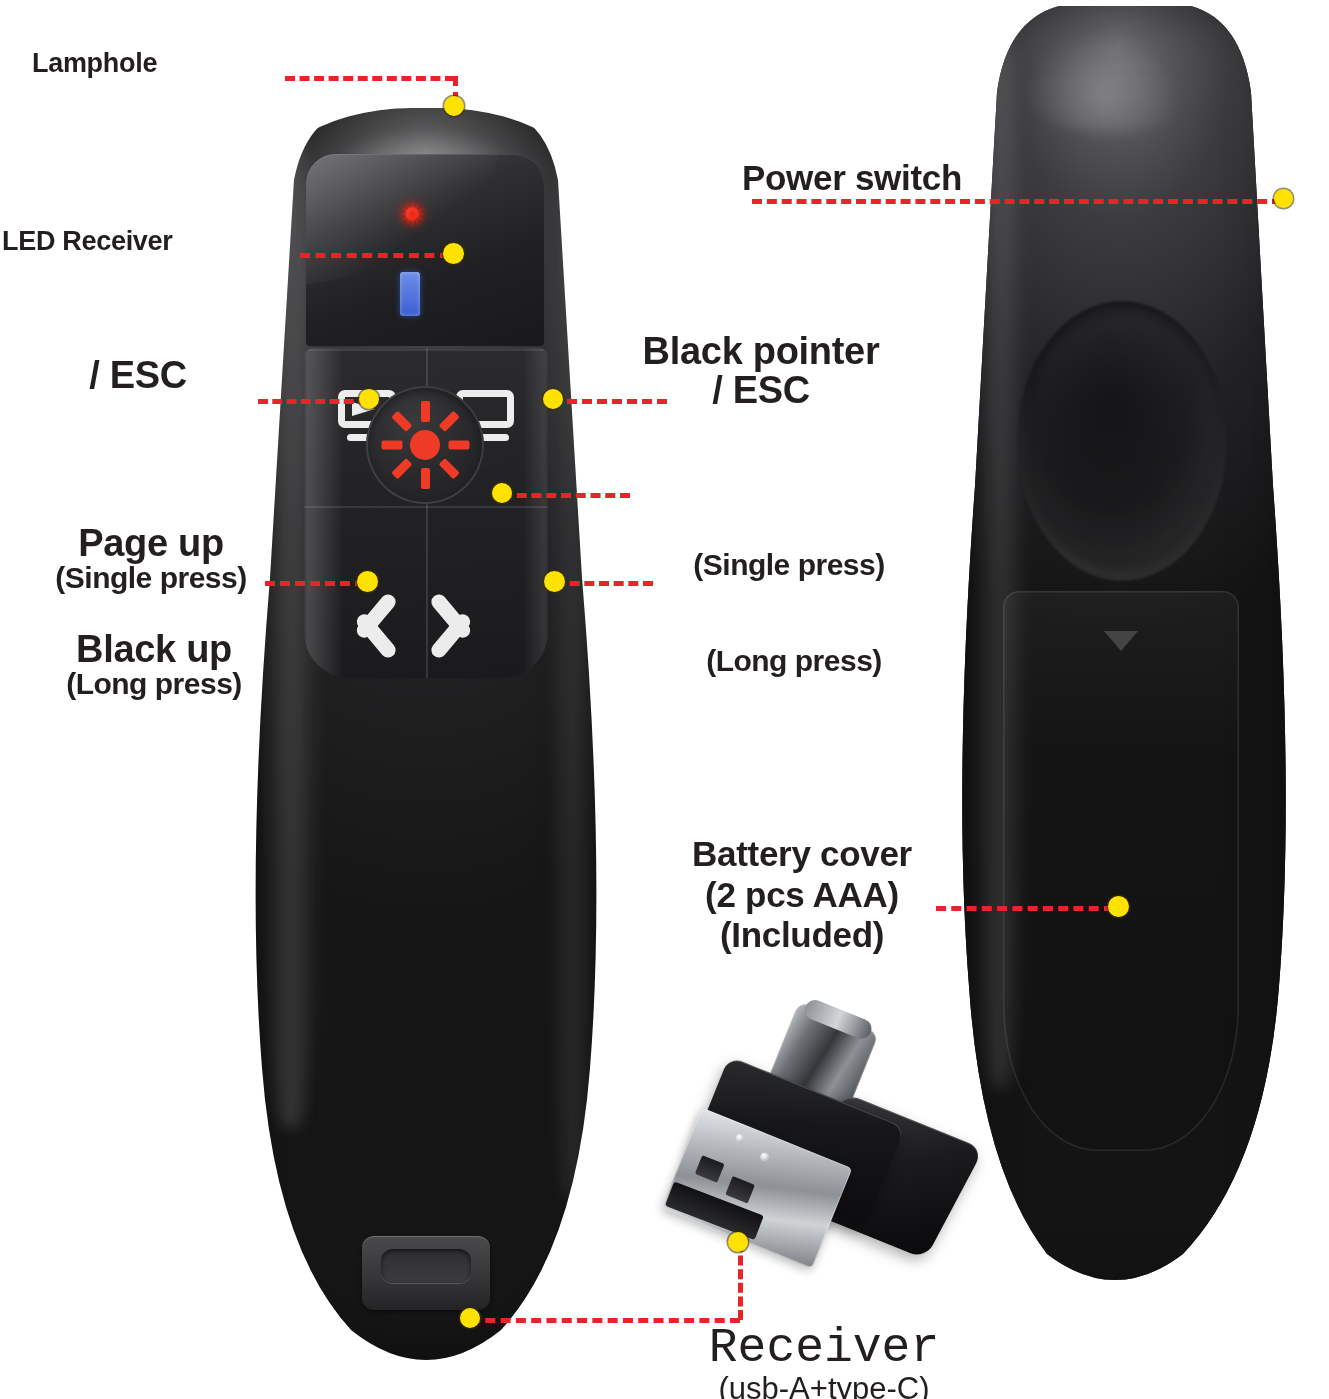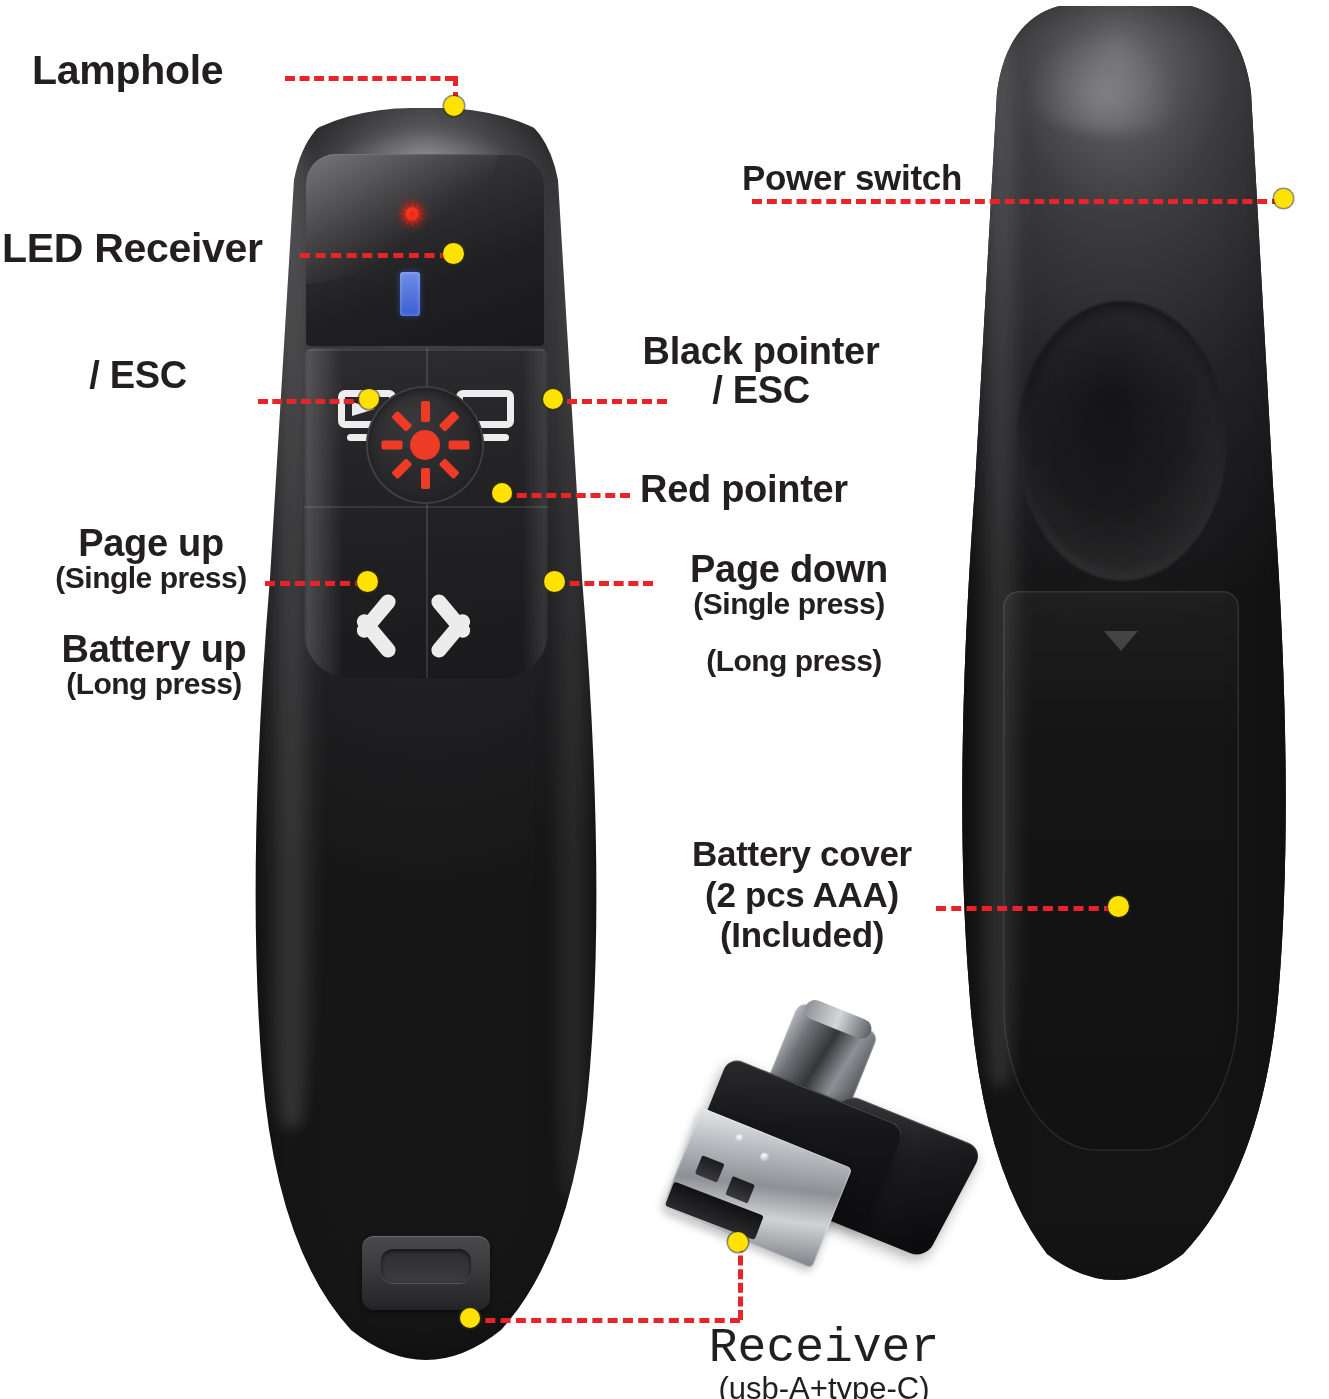--- a/index.html
+++ b/index.html
@@ -17,21 +17,21 @@
     color:#231f20;
     font-weight:bold;
     line-height:1.02;
     white-space:nowrap;
     letter-spacing:-0.3px;
     -webkit-font-smoothing:antialiased;
   }
   .label .l1{display:block;}
   .label .l2{display:block;}
   .label .l3{display:block;}
-  .big{font-size:41px;}
+  .big{font-size:27px;}
   .mid{font-size:38px;}
   .sub{font-size:30px;letter-spacing:-0.5px;}
   .ta-c{text-align:center;}
   .ta-l{text-align:left;}
 
   
   .dash-h{
     position:absolute;height:0;
     border-top:5px dashed #e8232a;
   }
@@ -434,36 +434,32 @@
 
   <div class="label mid ta-c" style="left:24px;top:356px;width:228px;">
     <span class="l2">/ ESC</span>
   </div>
 
   <div class="label mid ta-c" style="left:612px;top:332px;width:298px;">
     <span class="l1">Black pointer</span>
     <span class="l2">/ ESC</span>
   </div>
 
-  <div class="label mid ta-l" style="left:640px;top:470px;">
-    <span class="l1">Red pointer</span>
-  </div>
 
   <div class="label ta-c" style="left:40px;top:524px;width:222px;">
     <span class="l1 mid">Page up</span>
     <span class="l2 sub">(Single press)</span>
   </div>
 
   <div class="label ta-c" style="left:34px;top:630px;width:240px;">
-    <span class="l1 mid">Battery up</span>
+    <span class="l1 mid">Black up</span>
     <span class="l2 sub">(Long press)</span>
   </div>
 
   <div class="label ta-c" style="left:644px;top:550px;width:290px;">
-    <span class="l1 mid">Page down</span>
     <span class="l2 sub">(Single press)</span>
   </div>
 
   <div class="label ta-c" style="left:644px;top:646px;width:300px;">
     <span class="l2 sub">(Long press)</span>
   </div>
 
   <div class="label ta-l" style="left:742px;top:160px;font-size:35px;">
     <span class="l1">Power switch</span>
   </div>

